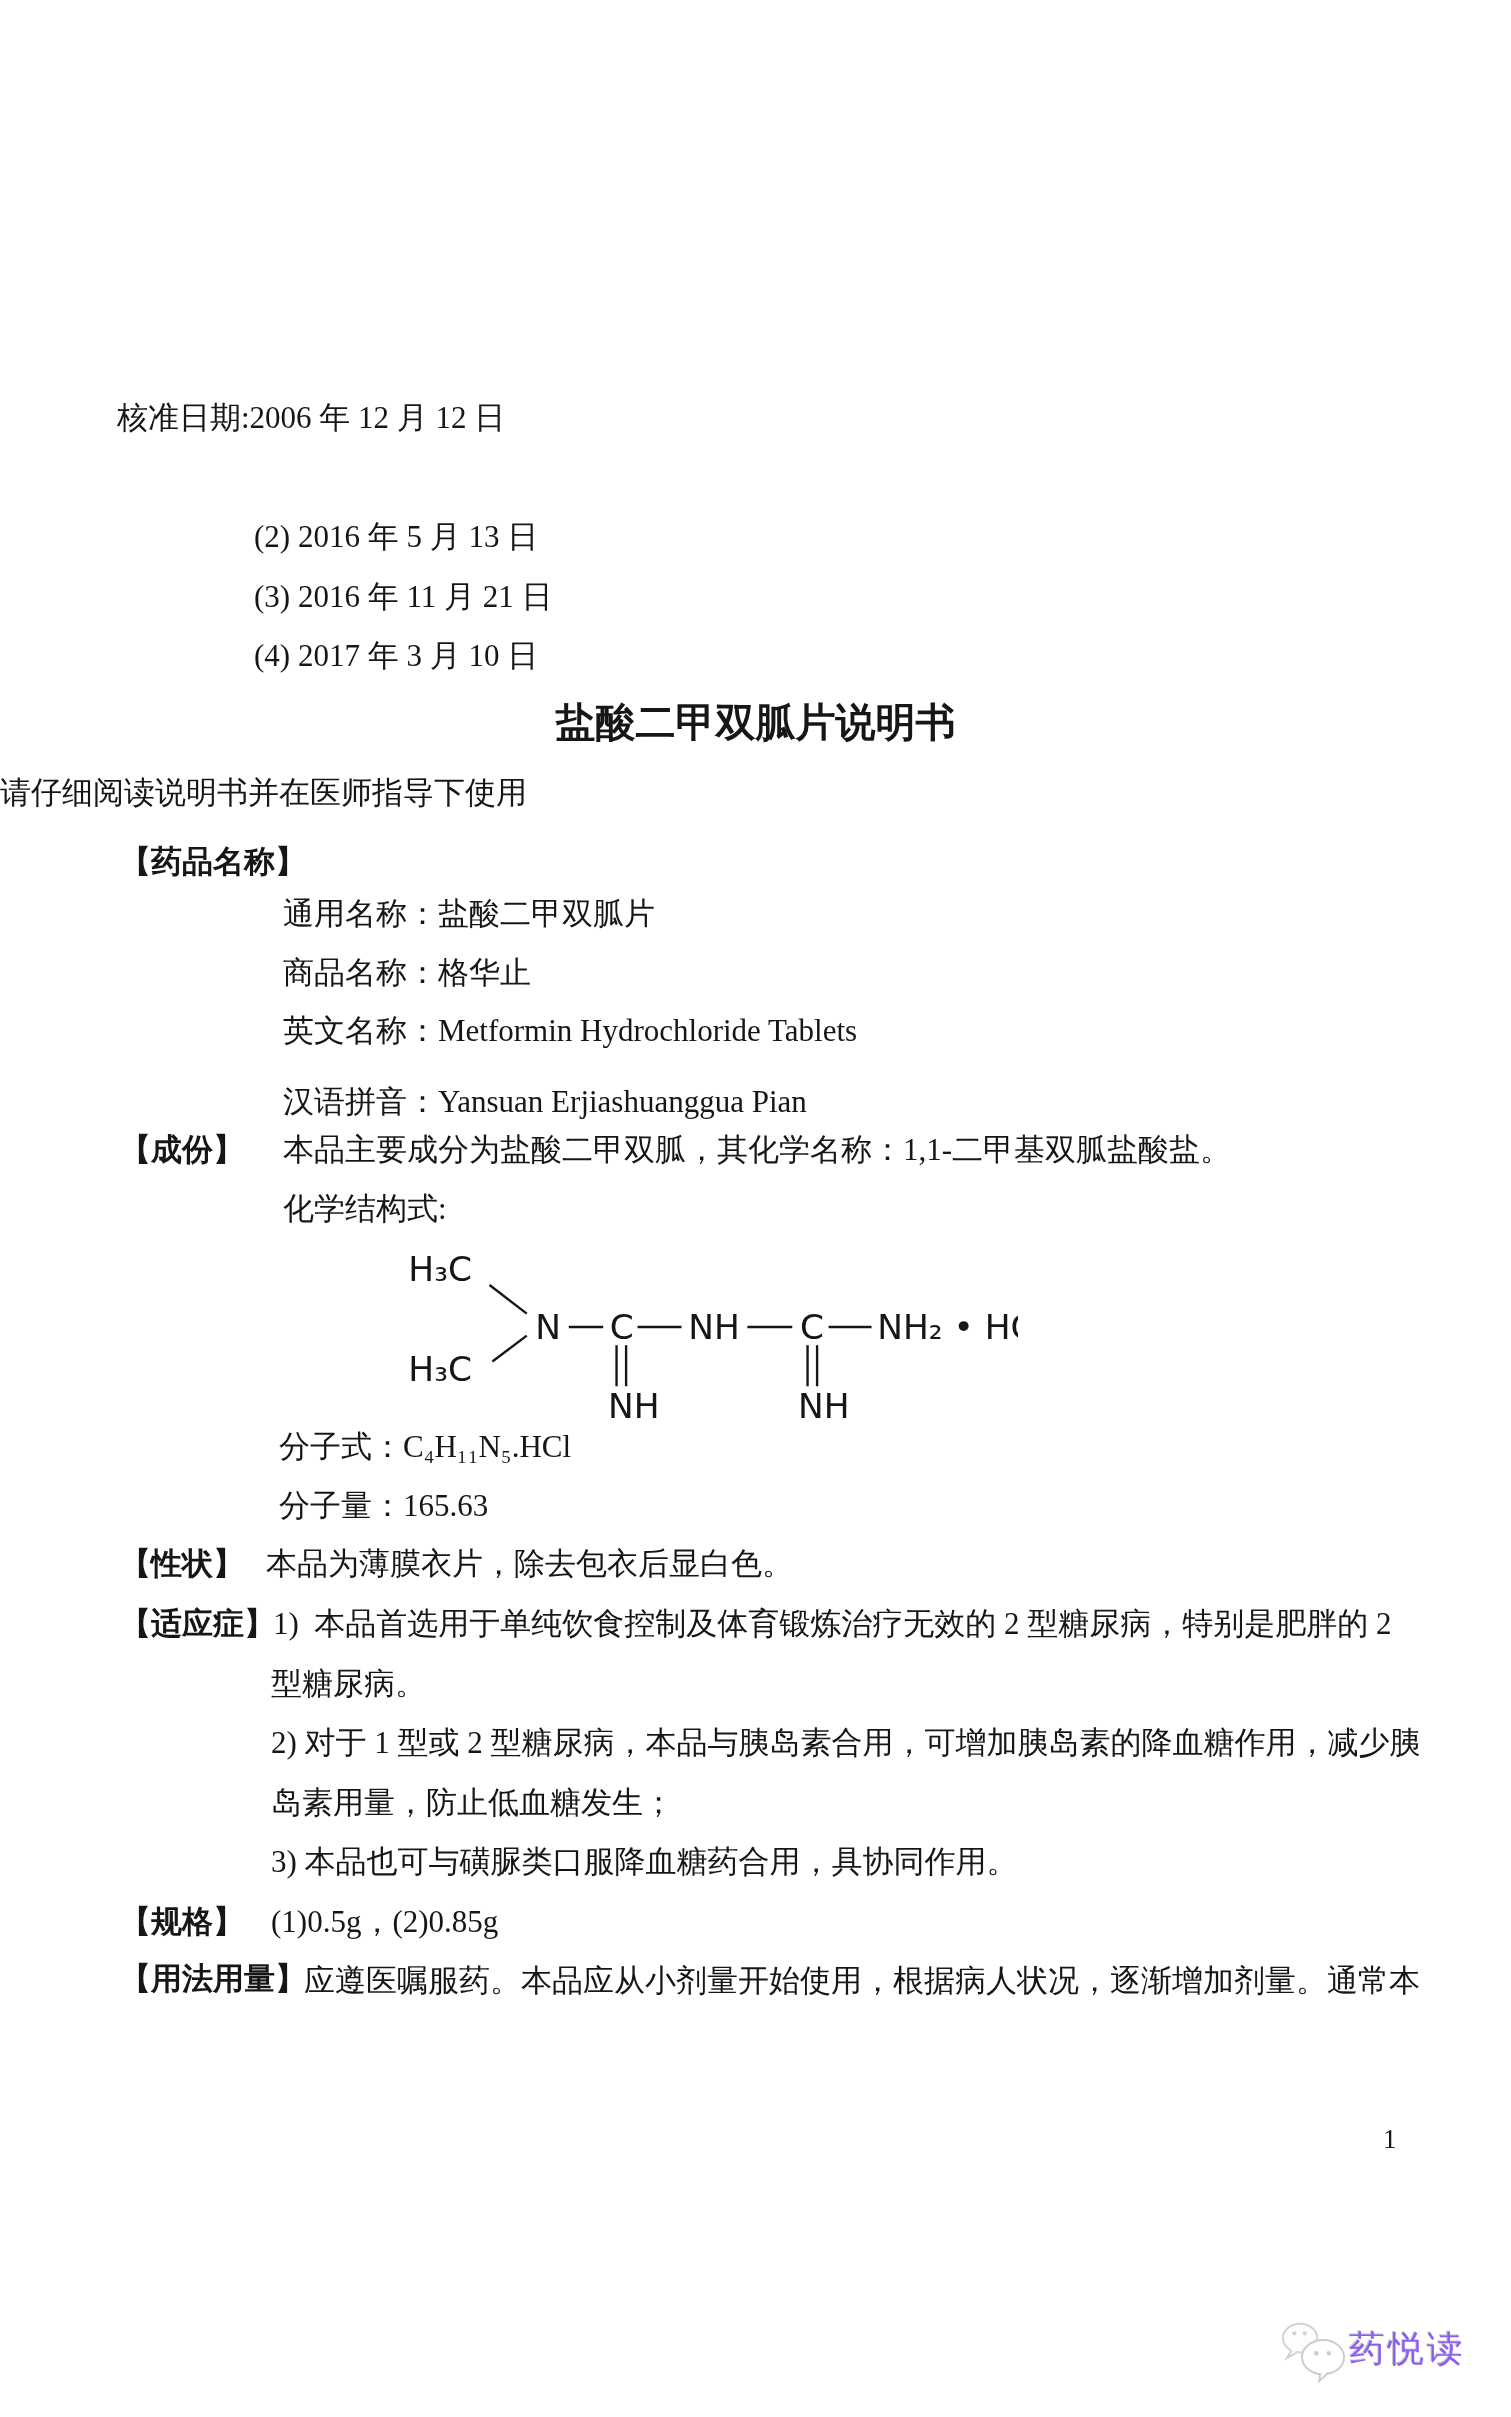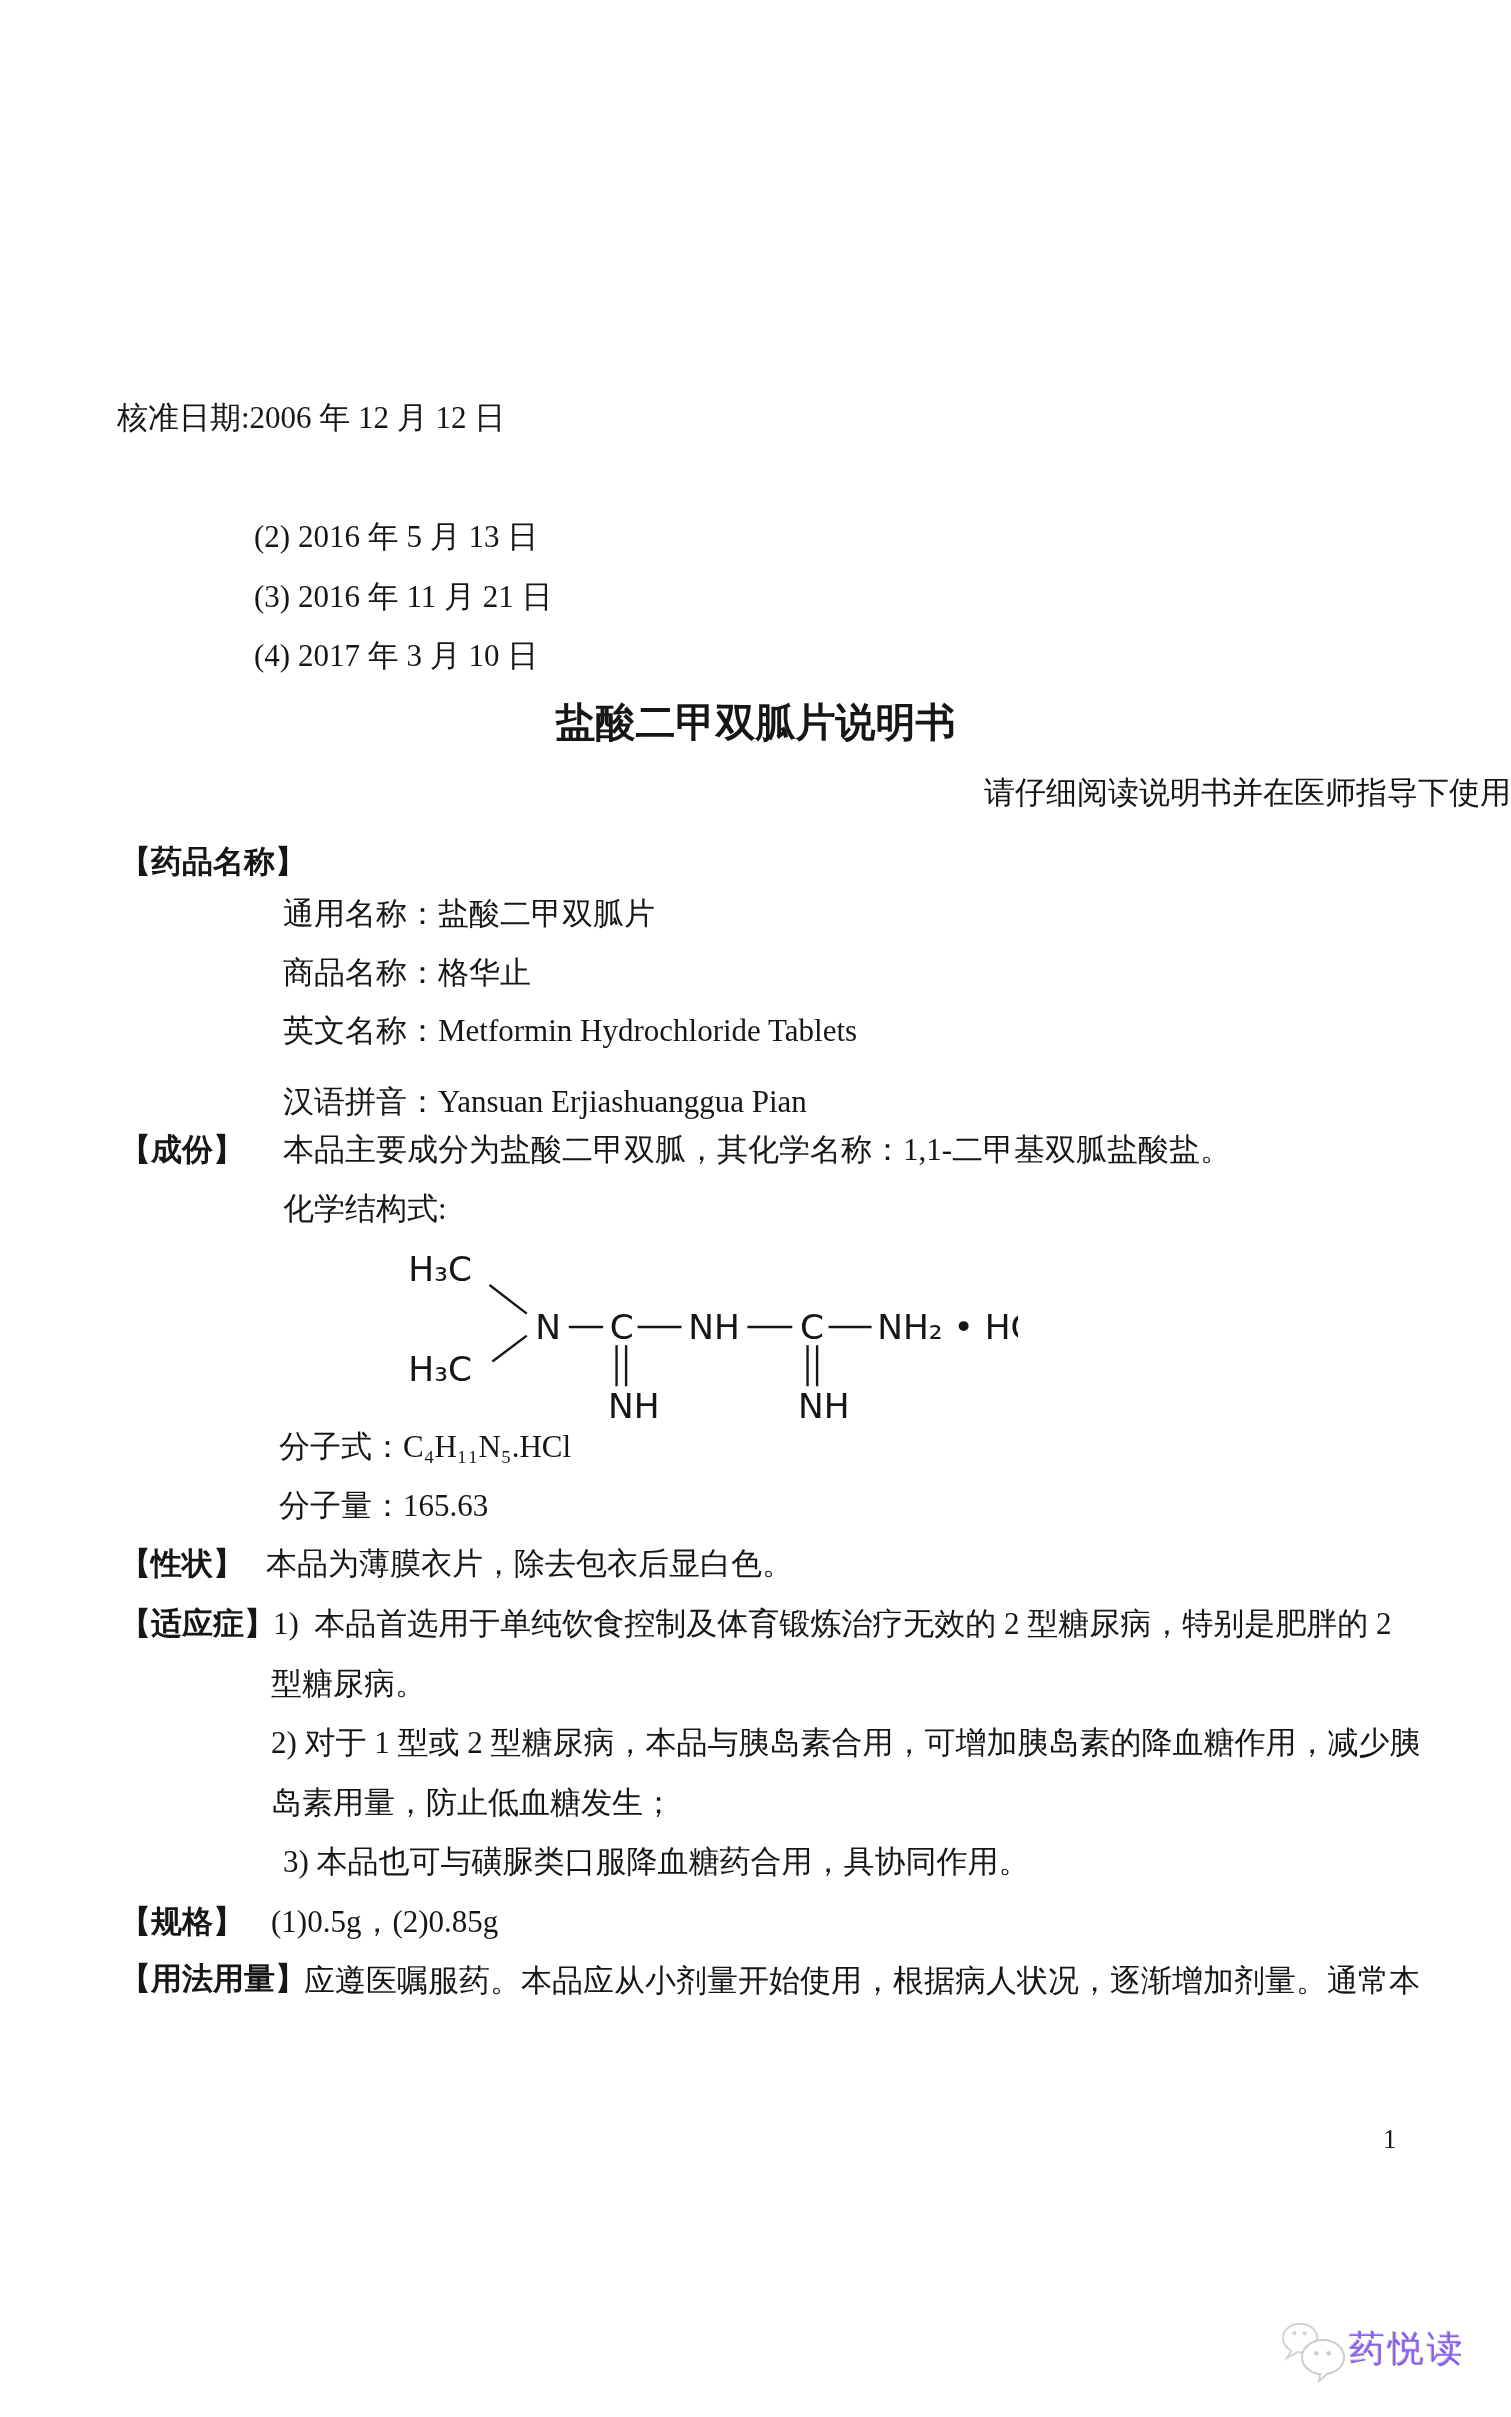--- a/index.html
+++ b/index.html
@@ -27,21 +27,21 @@
     text-align:center;
     font-size:40px;
     font-weight:bold;
     line-height:44px;
     white-space:pre;
   }
   .doc-subtitle{
     position:absolute;
     left:0;
     width:1511px;
-    text-align:right;
+    text-align:left;
     font-size:31px;
     line-height:34px;
     white-space:pre;
     font-family:Liberation Serif, serif;
   }
   .structure-svg{
     position:absolute;
     left:387px;
     top:1243px;
   }
@@ -133,21 +133,21 @@
   <div class="line" style="left:279px; top:1489px;">分子量：165.63</div>
 
   <div class="line bold" style="left:120px; top:1547px;">【性状】</div>
   <div class="line" style="left:266px; top:1547px;">本品为薄膜衣片，除去包衣后显白色。</div>
 
   <div class="line bold" style="left:120px; top:1607px;">【适应症】</div>
   <div class="line" style="left:273px; top:1607px;">1)  本品首选用于单纯饮食控制及体育锻炼治疗无效的 2 型糖尿病，特别是肥胖的 2</div>
   <div class="line" style="left:271px; top:1667px;">型糖尿病。</div>
   <div class="line" style="left:271px; top:1726px;">2) 对于 1 型或 2 型糖尿病，本品与胰岛素合用，可增加胰岛素的降血糖作用，减少胰</div>
   <div class="line" style="left:271px; top:1786px;">岛素用量，防止低血糖发生；</div>
-  <div class="line" style="left:271px; top:1845px;margin-left:12px;">3) 本品也可与磺脲类口服降血糖药合用，具协同作用。</div>
+  <div class="line" style="left:271px; top:1845px;">3) 本品也可与磺脲类口服降血糖药合用，具协同作用。</div>
 
   <div class="line bold" style="left:120px; top:1905px;">【规格】</div>
   <div class="line" style="left:271px; top:1905px;">(1)0.5g，(2)0.85g</div>
 
   <div class="line bold" style="left:120px; top:1964px;font-family:Liberation Mono, monospace;">【用法用量】</div>
   <div class="line" style="left:304px; top:1964px;">应遵医嘱服药。本品应从小剂量开始使用，根据病人状况，逐渐增加剂量。通常本</div>
 
   <div class="page-number" style="left:1383px; top:2124px;">1</div>
 
   <div class="watermark">

